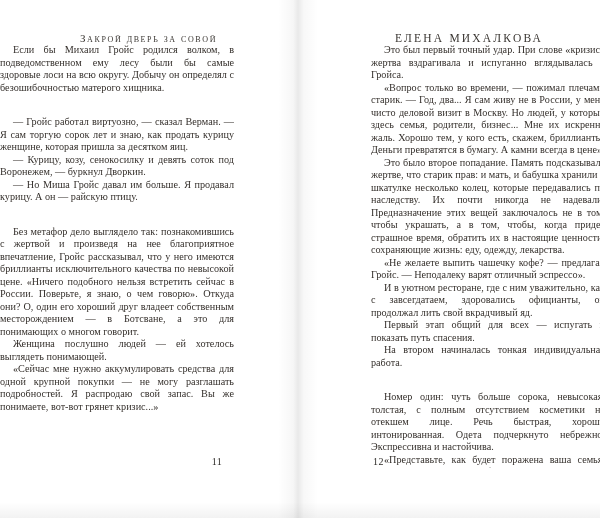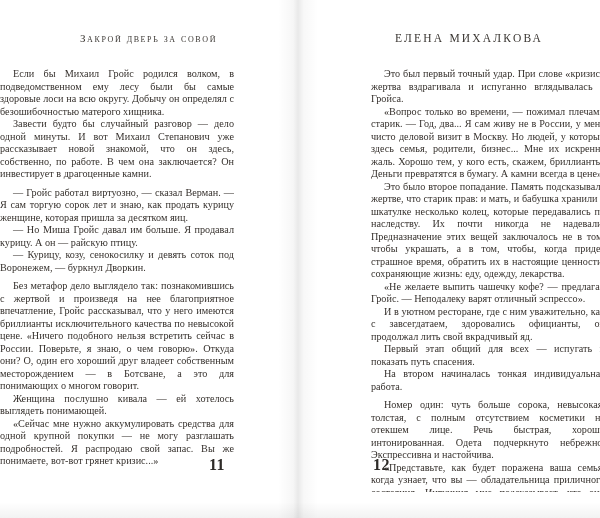--- a/index.html
+++ b/index.html
@@ -23,36 +23,36 @@
   .running-head.rh-left{
     left:0;width:297px;text-align:center;
     font-variant:small-caps;
   }
   .running-head.rh-right{
     left:74px;text-align:left;
     letter-spacing:2.2px;font-size:11.5px;margin-left:24px;
   }
 
   .text-block{
-    position:absolute;top:68px;
+    position:absolute;top:44px;
     font-size:10.2px;line-height:12.5px;
     color:#35302c;
     text-align:justify;
     hyphens:auto;-webkit-hyphens:auto;
     overflow:hidden;
   }
   .tb-left{left:0;width:234px;height:420px;}
   .tb-right{left:74px;width:234px;height:424px;}
 
   .text-block p{margin:0;text-indent:13px;}
-  .text-block p.gap{margin-top:6px;}
+  .text-block p.gap{margin-top:22px;}
 
   .folio{
     position:absolute;top:456px;
-    font-size:16px;font-weight:700;color:#2e2b28;
+    font-size:10px;font-weight:400;color:#2e2b28;
     letter-spacing:0.5px;
   }
   .folio-left{left:205px;width:24px;text-align:center;}
   .folio-right{left:76px;}
 
   .gutter{
     position:absolute;top:0;left:278px;width:40px;height:518px;
     background:linear-gradient(to right,
       rgba(0,0,0,0) 0%,
       rgba(0,0,0,0.035) 38%,
@@ -69,26 +69,25 @@
 </style>
 </head>
 <body>
 
 <div class="screen">
 
   <div class="page page-left">
     <div class="running-head rh-left">Закрой дверь за совой</div>
     <div class="text-block tb-left">
       <p>Если бы Михаил Гройс родился волком, в подведомственном ему лесу были бы самые здоровые лоси на всю округу. Добычу он определял с безошибочностью матерого хищника.</p>
-      <p>Завести будто бы случайный разговор — дело одной минуты. И вот Михаил Степанович уже рассказывает новой знакомой, что он здесь, собственно, по работе. В чем она заключается? Он инвестирует в драгоценные камни.</p>
       <p class="gap">— Гройс работал виртуозно, — сказал Верман. — Я сам торгую сорок лет и знаю, как продать курицу женщине, которая пришла за десятком яиц.</p>
+      <p>— Курицу, козу, сенокосилку и девять соток под Воронежем, — буркнул Дворкин.</p>
       <p>— Но Миша Гройс давал им больше. Я продавал курицу. А он — райскую птицу.</p>
-      <p>— Курицу, козу, сенокосилку и девять соток под Воронежем, — буркнул Дворкин.</p>
       <p class="gap">Без метафор дело выглядело так: познакомившись с жертвой и произведя на нее благоприятное впечатление, Гройс рассказывал, что у него имеются бриллианты исключительного качества по невысокой цене. «Ничего подобного нельзя встретить сейчас в России. Поверьте, я знаю, о чем говорю». Откуда они? О, один его хороший друг владеет собственным месторождением — в Ботсване, а это для понимающих о многом говорит.</p>
-      <p>Женщина послушно кивала — ей хотелось выглядеть понимающей.</p>
+      <p>Женщина послушно людей — ей хотелось выглядеть понимающей.</p>
       <p>«Сейчас мне нужно аккумулировать средства для одной крупной покупки — не могу разглашать подробностей. Я распродаю свой запас. Вы же понимаете, вот-вот грянет кризис...»</p>
     </div>
     <div class="folio folio-left">11</div>
   </div>
 
   <div class="page page-right">
     <div class="running-head rh-right">ЕЛЕНА МИХАЛКОВА</div>
     <div class="text-block tb-right">
       <p>Это был первый точный удар. При слове «кризис» жертва вздрагивала и испуганно вглядывалась в Гройса.</p>
       <p>«Вопрос только во времени, — пожимал плечами старик. — Год, два... Я сам живу не в России, у меня чисто деловой визит в Москву. Но людей, у которых здесь семья, родители, бизнес... Мне их искренне жаль. Хорошо тем, у кого есть, скажем, бриллианты. Деньги превратятся в бумагу. А камни всегда в цене».</p>

